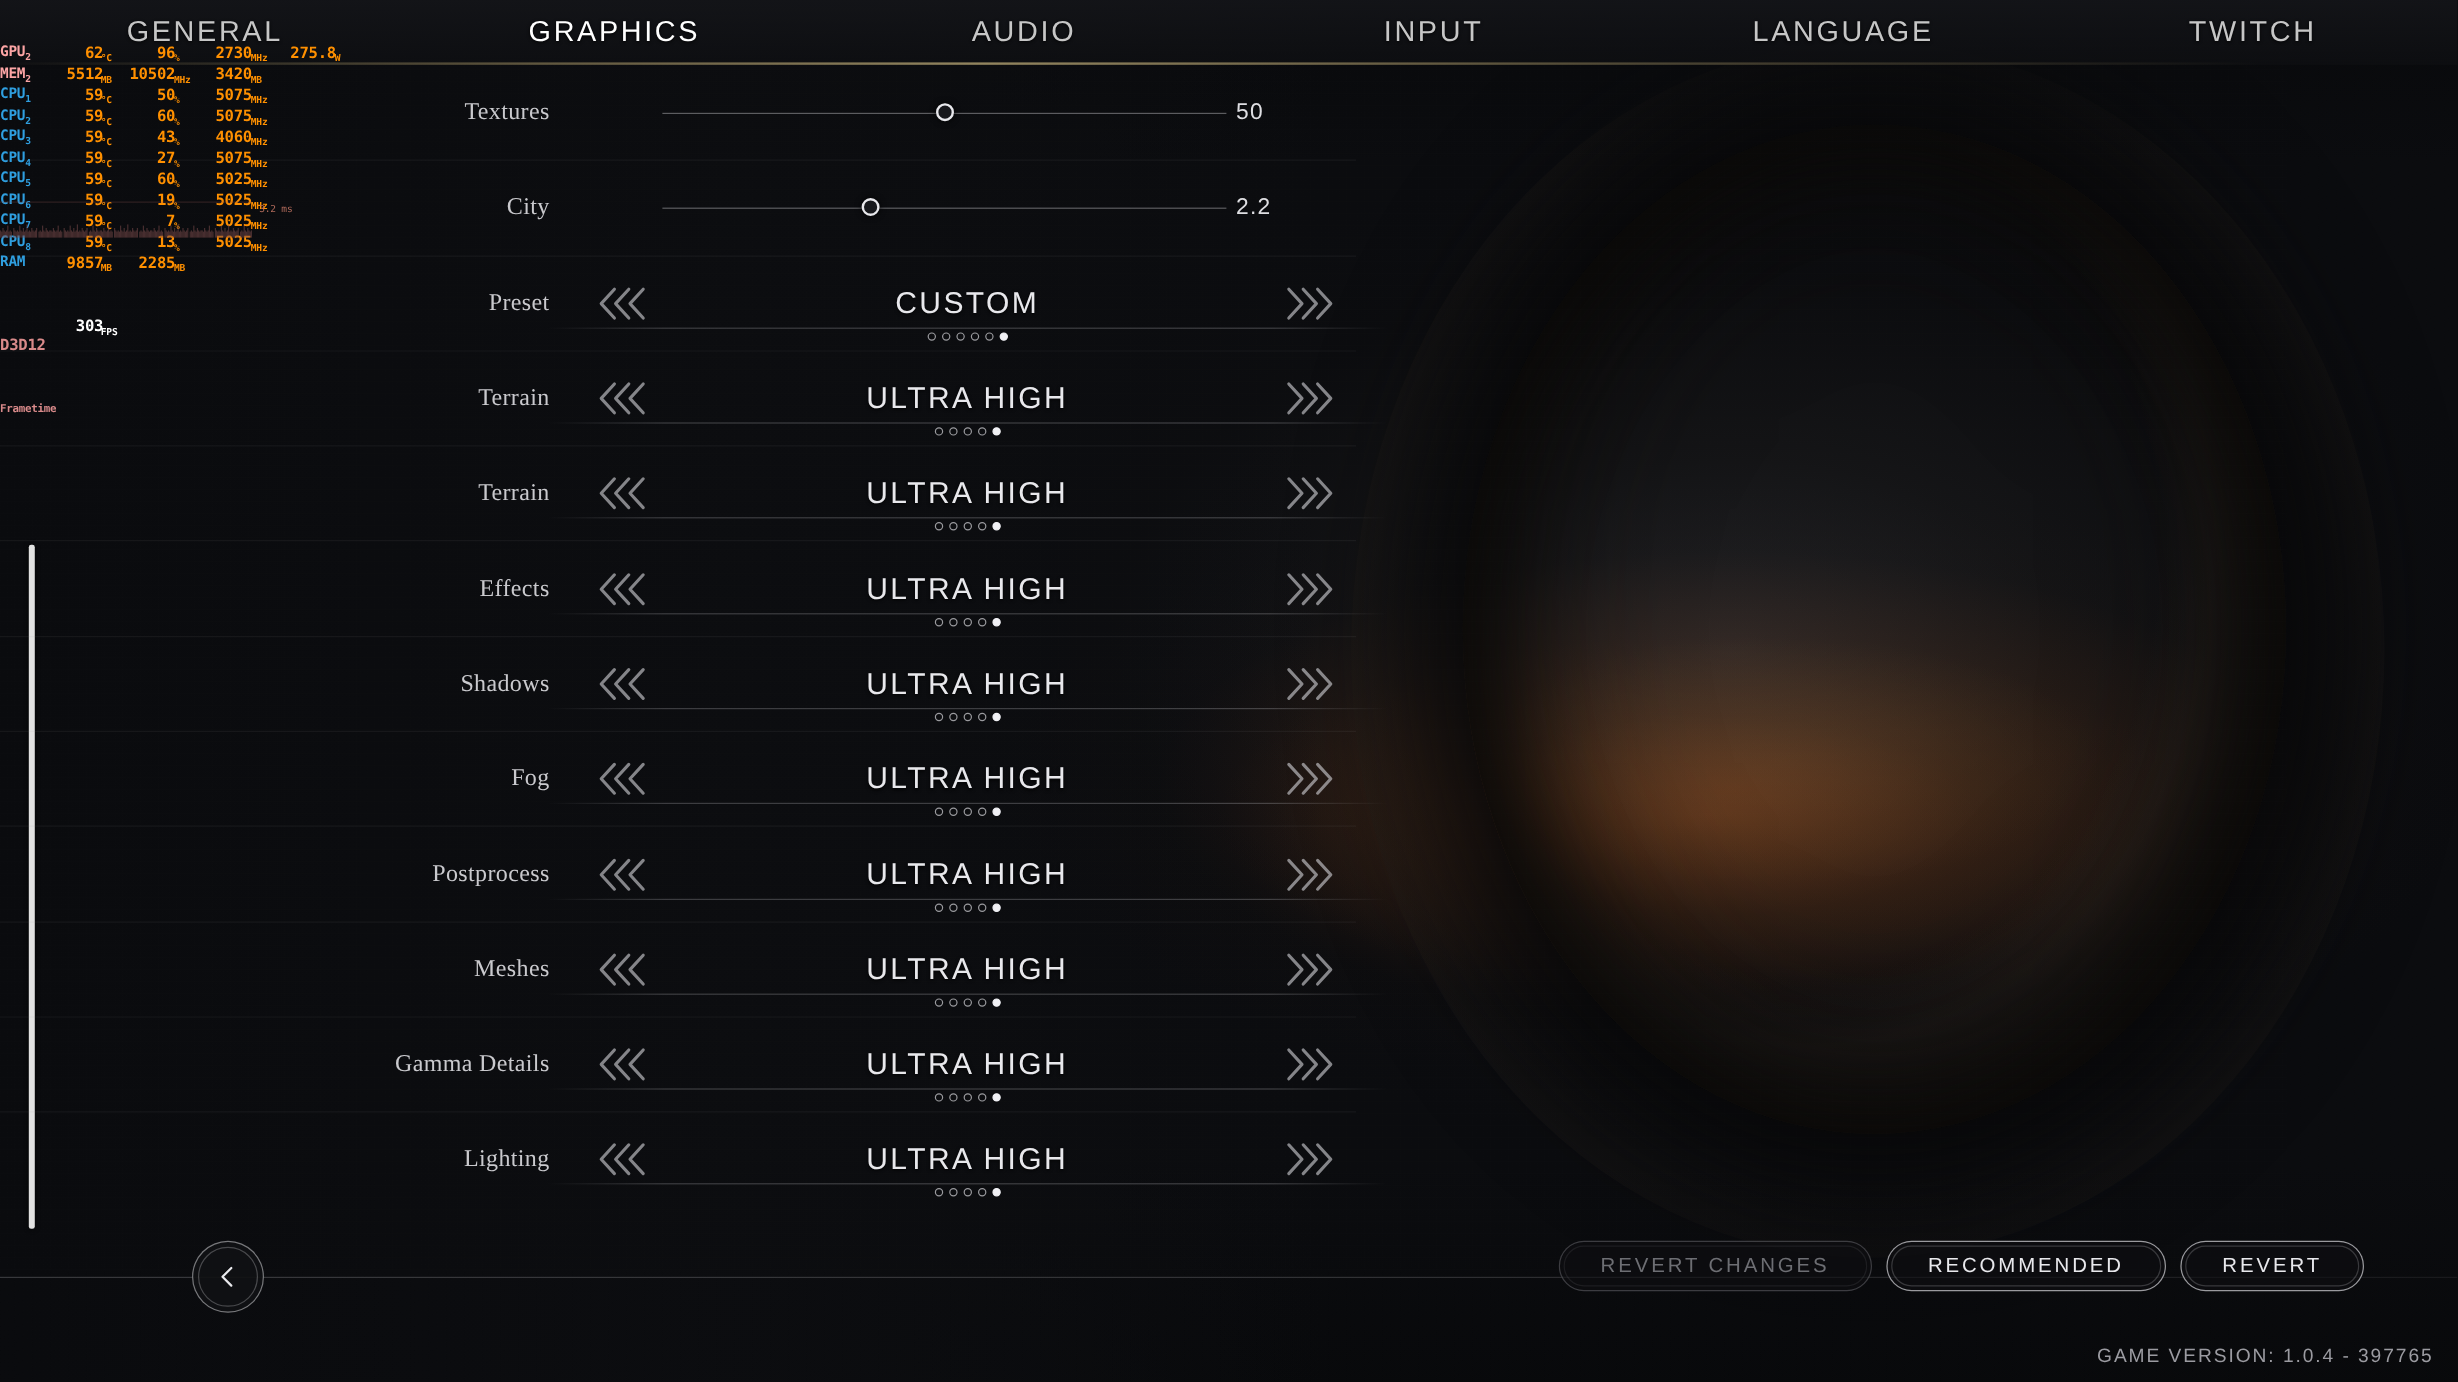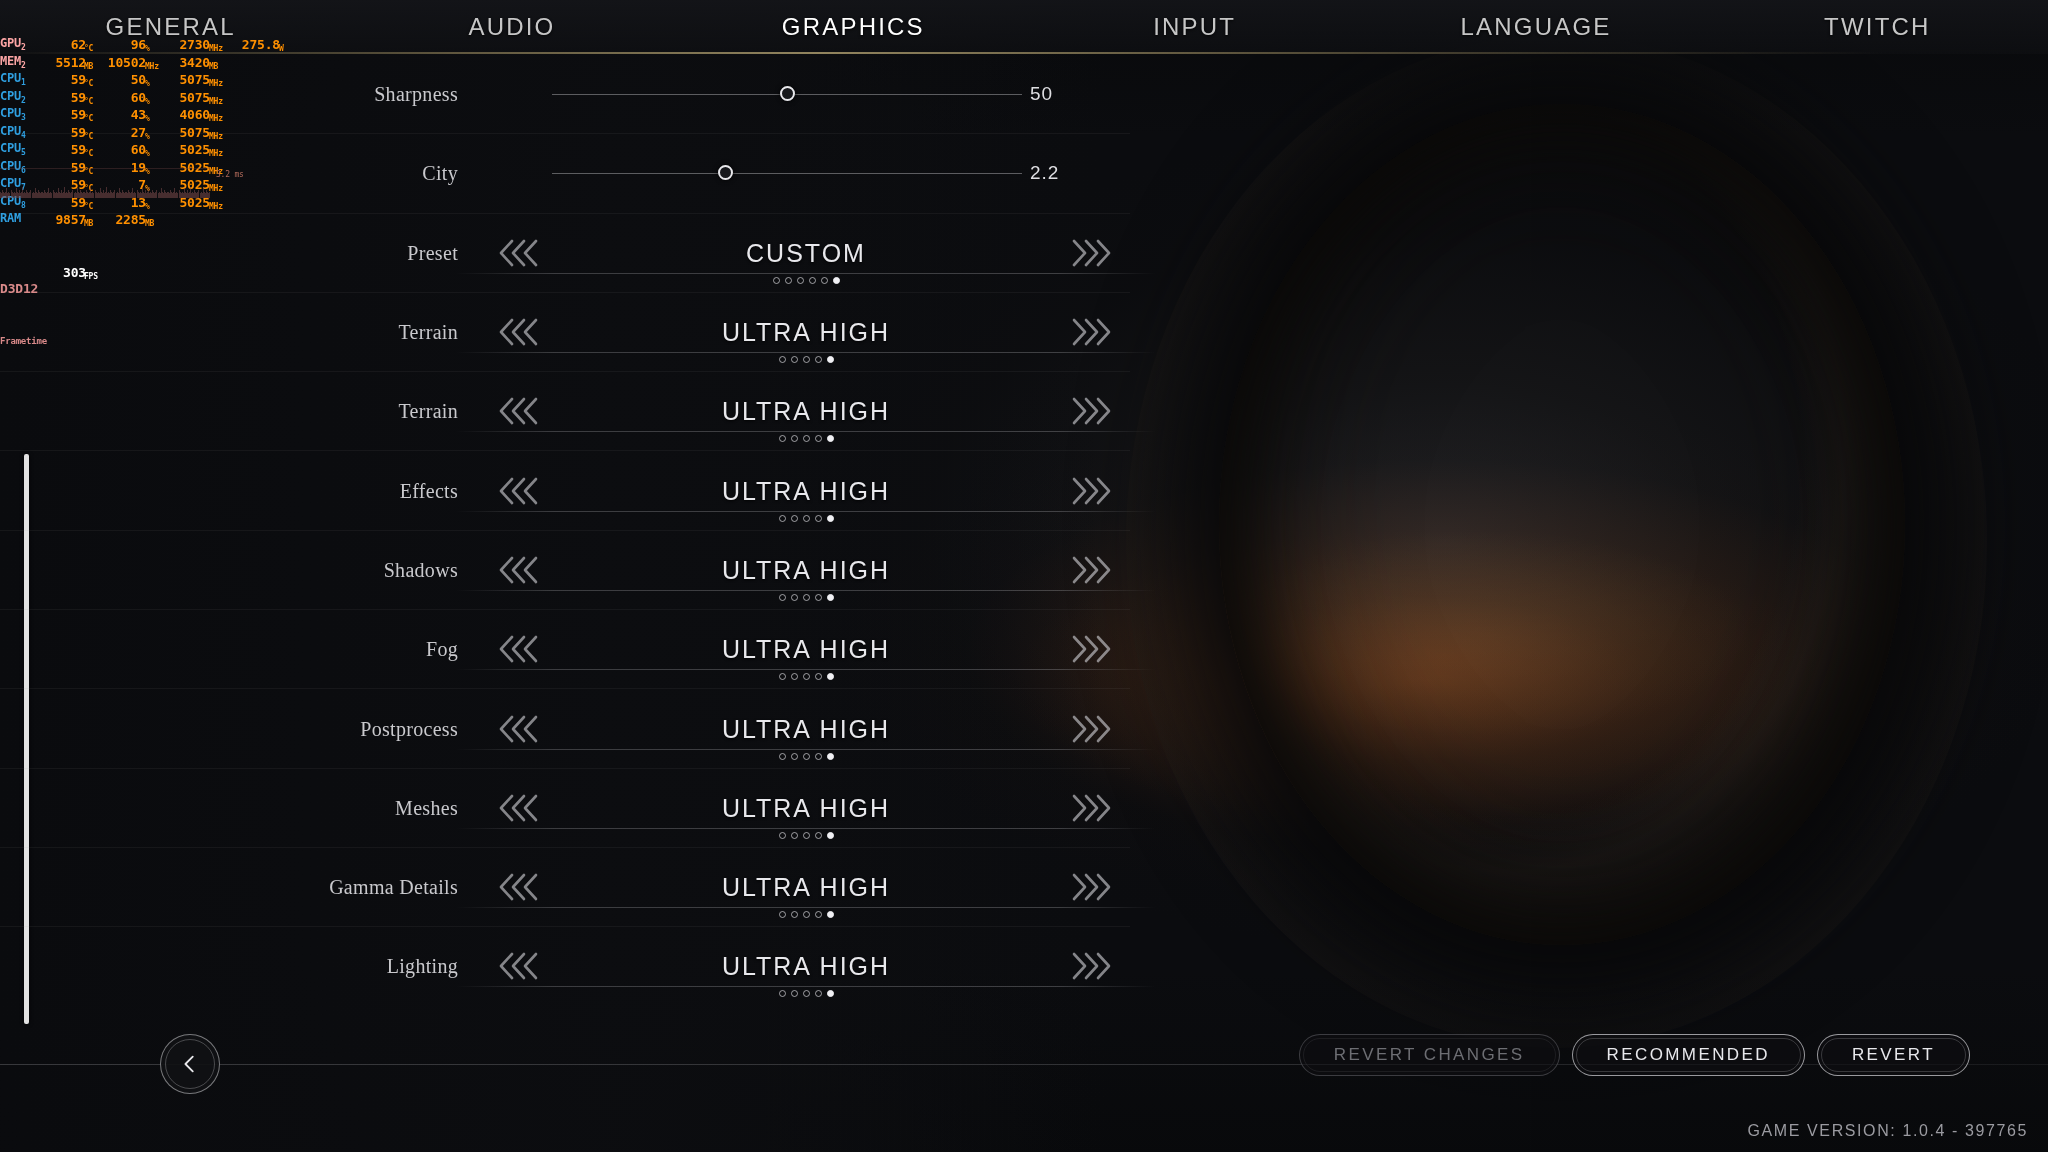--- a/index.html
+++ b/index.html
@@ -233,35 +233,35 @@
     <div class="osd-row" style="height:12px;">
       <span class="osd-lbl ft">Frametime</span>
     </div>
     <div class="ft-scale">3.2 ms</div>
     <div class="ft-graph" id="ft-graph"><div class="bar" style="left: 0px; height: 6.4px;"></div><div class="bar" style="left: 1.05px; height: 4.8px;"></div><div class="bar" style="left: 2.1px; height: 8px;"></div><div class="bar" style="left: 3.15px; height: 6.4px;"></div><div class="bar" style="left: 4.2px; height: 4.8px;"></div><div class="bar" style="left: 5.25px; height: 6.4px;"></div><div class="bar" style="left: 6.3px; height: 9.6px;"></div><div class="bar" style="left: 7.35px; height: 4.8px;"></div><div class="bar" style="left: 8.4px; height: 6.4px;"></div><div class="bar" style="left: 9.45px; height: 4.8px;"></div><div class="bar" style="left: 10.5px; height: 8px;"></div><div class="bar" style="left: 11.55px; height: 6.4px;"></div><div class="bar" style="left: 12.6px; height: 4.8px;"></div><div class="bar" style="left: 13.65px; height: 6.4px;"></div><div class="bar" style="left: 14.7px; height: 4.8px;"></div><div class="bar" style="left: 15.75px; height: 9.6px;"></div><div class="bar" style="left: 16.8px; height: 6.4px;"></div><div class="bar" style="left: 17.85px; height: 4.8px;"></div><div class="bar" style="left: 18.9px; height: 8px;"></div><div class="bar" style="left: 19.95px; height: 4.8px;"></div><div class="bar" style="left: 21px; height: 6.4px;"></div><div class="bar" style="left: 22.05px; height: 11.2px;"></div><div class="bar" style="left: 23.1px; height: 4.8px;"></div><div class="bar" style="left: 24.15px; height: 6.4px;"></div><div class="bar" style="left: 25.2px; height: 4.8px;"></div><div class="bar" style="left: 26.25px; height: 8px;"></div><div class="bar" style="left: 27.3px; height: 6.4px;"></div><div class="bar" style="left: 28.35px; height: 4.8px;"></div><div class="bar" style="left: 29.4px; height: 6.4px;"></div><div class="bar" style="left: 30.45px; height: 8px;"></div><div class="bar" style="left: 31.5px; height: 4.8px;"></div><div class="bar" style="left: 32.55px; height: 6.4px;"></div><div class="bar" style="left: 33.6px; height: 4.8px;"></div><div class="bar" style="left: 34.65px; height: 9.6px;"></div><div class="bar" style="left: 35.7px; height: 6.4px;"></div><div class="bar" style="left: 36.75px; height: 4.8px;"></div><div class="bar" style="left: 37.8px; height: 8px;"></div><div class="bar" style="left: 38.85px; height: 6.4px;"></div><div class="bar" style="left: 39.9px; height: 4.8px;"></div><div class="bar" style="left: 40.95px; height: 6.4px;"></div><div class="bar" style="left: 42px; height: 6.4px;"></div><div class="bar" style="left: 43.05px; height: 4.8px;"></div><div class="bar" style="left: 44.1px; height: 8px;"></div><div class="bar" style="left: 45.15px; height: 6.4px;"></div><div class="bar" style="left: 46.2px; height: 4.8px;"></div><div class="bar" style="left: 47.25px; height: 6.4px;"></div><div class="bar" style="left: 48.3px; height: 9.6px;"></div><div class="bar" style="left: 49.35px; height: 4.8px;"></div><div class="bar" style="left: 50.4px; height: 6.4px;"></div><div class="bar" style="left: 51.45px; height: 4.8px;"></div><div class="bar" style="left: 52.5px; height: 8px;"></div><div class="bar" style="left: 53.55px; height: 6.4px;"></div><div class="bar" style="left: 54.6px; height: 4.8px;"></div><div class="bar" style="left: 55.65px; height: 6.4px;"></div><div class="bar" style="left: 56.7px; height: 4.8px;"></div><div class="bar" style="left: 57.75px; height: 9.6px;"></div><div class="bar" style="left: 58.8px; height: 6.4px;"></div><div class="bar" style="left: 59.85px; height: 4.8px;"></div><div class="bar" style="left: 60.9px; height: 8px;"></div><div class="bar" style="left: 61.95px; height: 4.8px;"></div><div class="bar" style="left: 63px; height: 6.4px;"></div><div class="bar" style="left: 64.05px; height: 11.2px;"></div><div class="bar" style="left: 65.1px; height: 4.8px;"></div><div class="bar" style="left: 66.15px; height: 6.4px;"></div><div class="bar" style="left: 67.2px; height: 4.8px;"></div><div class="bar" style="left: 68.25px; height: 8px;"></div><div class="bar" style="left: 69.3px; height: 6.4px;"></div><div class="bar" style="left: 70.35px; height: 4.8px;"></div><div class="bar" style="left: 71.4px; height: 6.4px;"></div><div class="bar" style="left: 72.45px; height: 8px;"></div><div class="bar" style="left: 73.5px; height: 4.8px;"></div><div class="bar" style="left: 74.55px; height: 6.4px;"></div><div class="bar" style="left: 75.6px; height: 4.8px;"></div><div class="bar" style="left: 76.65px; height: 9.6px;"></div><div class="bar" style="left: 77.7px; height: 6.4px;"></div><div class="bar" style="left: 78.75px; height: 4.8px;"></div><div class="bar" style="left: 79.8px; height: 8px;"></div><div class="bar" style="left: 80.85px; height: 6.4px;"></div><div class="bar" style="left: 81.9px; height: 4.8px;"></div><div class="bar" style="left: 82.95px; height: 6.4px;"></div><div class="bar" style="left: 84px; height: 6.4px;"></div><div class="bar" style="left: 85.05px; height: 4.8px;"></div><div class="bar" style="left: 86.1px; height: 8px;"></div><div class="bar" style="left: 87.15px; height: 6.4px;"></div><div class="bar" style="left: 88.2px; height: 4.8px;"></div><div class="bar" style="left: 89.25px; height: 6.4px;"></div><div class="bar" style="left: 90.3px; height: 9.6px;"></div><div class="bar" style="left: 91.35px; height: 4.8px;"></div><div class="bar" style="left: 92.4px; height: 6.4px;"></div><div class="bar" style="left: 93.45px; height: 4.8px;"></div><div class="bar" style="left: 94.5px; height: 8px;"></div><div class="bar" style="left: 95.55px; height: 6.4px;"></div><div class="bar" style="left: 96.6px; height: 4.8px;"></div><div class="bar" style="left: 97.65px; height: 6.4px;"></div><div class="bar" style="left: 98.7px; height: 4.8px;"></div><div class="bar" style="left: 99.75px; height: 9.6px;"></div><div class="bar" style="left: 100.8px; height: 6.4px;"></div><div class="bar" style="left: 101.85px; height: 4.8px;"></div><div class="bar" style="left: 102.9px; height: 8px;"></div><div class="bar" style="left: 103.95px; height: 4.8px;"></div><div class="bar" style="left: 105px; height: 6.4px;"></div><div class="bar" style="left: 106.05px; height: 11.2px;"></div><div class="bar" style="left: 107.1px; height: 4.8px;"></div><div class="bar" style="left: 108.15px; height: 6.4px;"></div><div class="bar" style="left: 109.2px; height: 4.8px;"></div><div class="bar" style="left: 110.25px; height: 8px;"></div><div class="bar" style="left: 111.3px; height: 6.4px;"></div><div class="bar" style="left: 112.35px; height: 4.8px;"></div><div class="bar" style="left: 113.4px; height: 6.4px;"></div><div class="bar" style="left: 114.45px; height: 8px;"></div><div class="bar" style="left: 115.5px; height: 4.8px;"></div><div class="bar" style="left: 116.55px; height: 6.4px;"></div><div class="bar" style="left: 117.6px; height: 4.8px;"></div><div class="bar" style="left: 118.65px; height: 9.6px;"></div><div class="bar" style="left: 119.7px; height: 6.4px;"></div><div class="bar" style="left: 120.75px; height: 4.8px;"></div><div class="bar" style="left: 121.8px; height: 8px;"></div><div class="bar" style="left: 122.85px; height: 6.4px;"></div><div class="bar" style="left: 123.9px; height: 4.8px;"></div><div class="bar" style="left: 124.95px; height: 6.4px;"></div><div class="bar" style="left: 126px; height: 6.4px;"></div><div class="bar" style="left: 127.05px; height: 4.8px;"></div><div class="bar" style="left: 128.1px; height: 8px;"></div><div class="bar" style="left: 129.15px; height: 6.4px;"></div><div class="bar" style="left: 130.2px; height: 4.8px;"></div><div class="bar" style="left: 131.25px; height: 6.4px;"></div><div class="bar" style="left: 132.3px; height: 9.6px;"></div><div class="bar" style="left: 133.35px; height: 4.8px;"></div><div class="bar" style="left: 134.4px; height: 6.4px;"></div><div class="bar" style="left: 135.45px; height: 4.8px;"></div><div class="bar" style="left: 136.5px; height: 8px;"></div><div class="bar" style="left: 137.55px; height: 6.4px;"></div><div class="bar" style="left: 138.6px; height: 4.8px;"></div><div class="bar" style="left: 139.65px; height: 6.4px;"></div><div class="bar" style="left: 140.7px; height: 4.8px;"></div><div class="bar" style="left: 141.75px; height: 9.6px;"></div><div class="bar" style="left: 142.8px; height: 6.4px;"></div><div class="bar" style="left: 143.85px; height: 4.8px;"></div><div class="bar" style="left: 144.9px; height: 8px;"></div><div class="bar" style="left: 145.95px; height: 4.8px;"></div><div class="bar" style="left: 147px; height: 6.4px;"></div><div class="bar" style="left: 148.05px; height: 11.2px;"></div><div class="bar" style="left: 149.1px; height: 4.8px;"></div><div class="bar" style="left: 150.15px; height: 6.4px;"></div><div class="bar" style="left: 151.2px; height: 4.8px;"></div><div class="bar" style="left: 152.25px; height: 8px;"></div><div class="bar" style="left: 153.3px; height: 6.4px;"></div><div class="bar" style="left: 154.35px; height: 4.8px;"></div><div class="bar" style="left: 155.4px; height: 6.4px;"></div><div class="bar" style="left: 156.45px; height: 8px;"></div><div class="bar" style="left: 157.5px; height: 4.8px;"></div><div class="bar" style="left: 158.55px; height: 6.4px;"></div><div class="bar" style="left: 159.6px; height: 4.8px;"></div><div class="bar" style="left: 160.65px; height: 9.6px;"></div><div class="bar" style="left: 161.7px; height: 6.4px;"></div><div class="bar" style="left: 162.75px; height: 4.8px;"></div><div class="bar" style="left: 163.8px; height: 8px;"></div><div class="bar" style="left: 164.85px; height: 6.4px;"></div><div class="bar" style="left: 165.9px; height: 4.8px;"></div><div class="bar" style="left: 166.95px; height: 6.4px;"></div><div class="bar" style="left: 168px; height: 6.4px;"></div><div class="bar" style="left: 169.05px; height: 4.8px;"></div><div class="bar" style="left: 170.1px; height: 8px;"></div><div class="bar" style="left: 171.15px; height: 6.4px;"></div><div class="bar" style="left: 172.2px; height: 4.8px;"></div><div class="bar" style="left: 173.25px; height: 6.4px;"></div><div class="bar" style="left: 174.3px; height: 9.6px;"></div><div class="bar" style="left: 175.35px; height: 4.8px;"></div><div class="bar" style="left: 176.4px; height: 6.4px;"></div><div class="bar" style="left: 177.45px; height: 4.8px;"></div><div class="bar" style="left: 178.5px; height: 8px;"></div><div class="bar" style="left: 179.55px; height: 6.4px;"></div><div class="bar" style="left: 180.6px; height: 4.8px;"></div><div class="bar" style="left: 181.65px; height: 6.4px;"></div><div class="bar" style="left: 182.7px; height: 4.8px;"></div><div class="bar" style="left: 183.75px; height: 9.6px;"></div><div class="bar" style="left: 184.8px; height: 6.4px;"></div><div class="bar" style="left: 185.85px; height: 4.8px;"></div><div class="bar" style="left: 186.9px; height: 8px;"></div><div class="bar" style="left: 187.95px; height: 4.8px;"></div><div class="bar" style="left: 189px; height: 6.4px;"></div><div class="bar" style="left: 190.05px; height: 11.2px;"></div><div class="bar" style="left: 191.1px; height: 4.8px;"></div><div class="bar" style="left: 192.15px; height: 6.4px;"></div><div class="bar" style="left: 193.2px; height: 4.8px;"></div><div class="bar" style="left: 194.25px; height: 8px;"></div><div class="bar" style="left: 195.3px; height: 6.4px;"></div><div class="bar" style="left: 196.35px; height: 4.8px;"></div><div class="bar" style="left: 197.4px; height: 6.4px;"></div><div class="bar" style="left: 198.45px; height: 8px;"></div><div class="bar" style="left: 199.5px; height: 4.8px;"></div><div class="bar" style="left: 200.55px; height: 6.4px;"></div><div class="bar" style="left: 201.6px; height: 4.8px;"></div><div class="bar" style="left: 202.65px; height: 9.6px;"></div><div class="bar" style="left: 203.7px; height: 6.4px;"></div><div class="bar" style="left: 204.75px; height: 4.8px;"></div><div class="bar" style="left: 205.8px; height: 8px;"></div><div class="bar" style="left: 206.85px; height: 6.4px;"></div><div class="bar" style="left: 207.9px; height: 4.8px;"></div><div class="bar" style="left: 208.95px; height: 6.4px;"></div></div>
   </div>
 
   <div class="tabbar">
     <div class="tabs" id="tabs-container">
         <div class="tab">GENERAL</div>
+        <div class="tab active">GRAPHICS</div>
         <div class="tab">AUDIO</div>
-        <div class="tab active">GRAPHICS</div>
         <div class="tab">INPUT</div>
         <div class="tab">LANGUAGE</div>
         <div class="tab">TWITCH</div>
       </div>
     <div class="glow"></div>
   </div>
 
   <div class="panel">
     <div class="scroll-track"></div>
     <div class="scroll-thumb"></div>
     <div class="rows" id="rows-container">
         <div class="row">
-          <div class="label">Sharpness</div>
+          <div class="label">Textures</div>
           <div class="slider-wrap">
             <div class="slider-track"></div>
             <div class="slider-knob" style="left:50%"></div>
           </div>
           <div class="slider-val">50</div>
         </div>
         <div class="row">
           <div class="label">City</div>
           <div class="slider-wrap">
             <div class="slider-track"></div>

